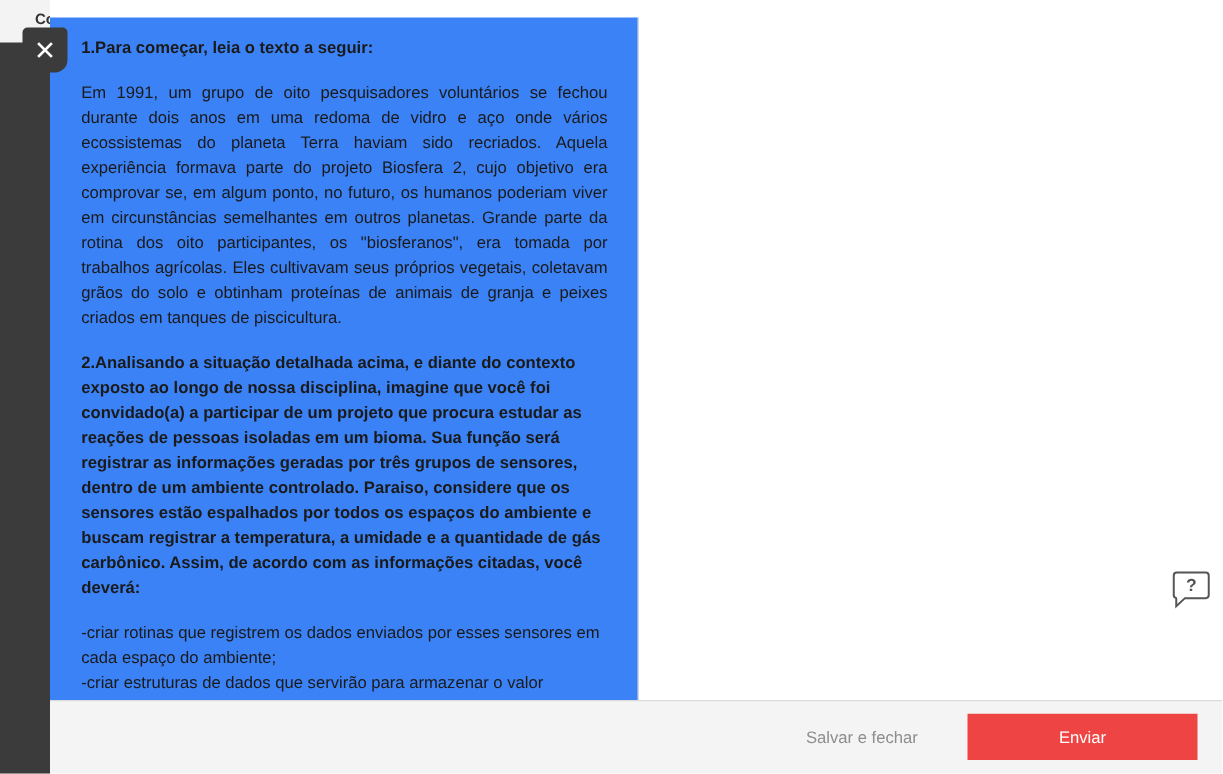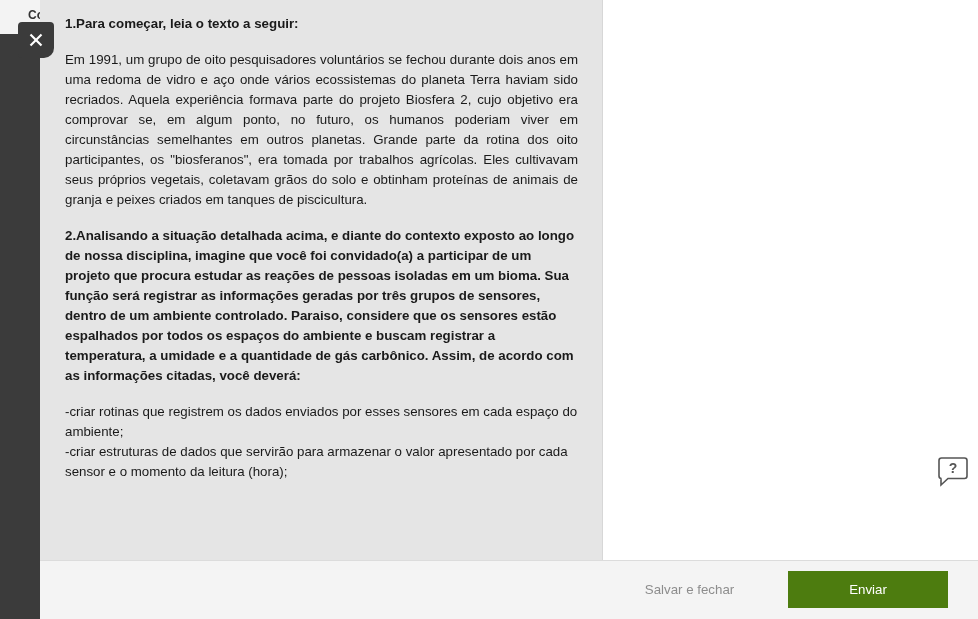--- a/index.html
+++ b/index.html
@@ -64,25 +64,26 @@
   
   .content-area {
     position: absolute;
     left: 0; top: 0;
     width: 938px;
     height: 560px;
     display: flex;
   }
   .doc-pane {
     position: relative;
-    width: 563px;
+    width: 471px;
     height: 560px;
-    background: #e5e5e5;
+    background: #3b82f6;
     border-right: 1px solid #d7d7d7;
     overflow: hidden;
+    margin-top: 14px;
   }
   .doc-inner {
     padding: 14px 24px 0 25px;
   }
   .side-pane {
     position: relative;
     flex: 1;
     background: #ffffff;
   }
 
@@ -126,23 +127,23 @@
     cursor: pointer;
     text-align: center;
   }
   .btn-secondary {
     right: 208px;
     width: 161px;
     background: #f4f4f4;
     color: #8d8d8d;
   }
   .btn-primary {
-    right: 30px;
-    width: 160px;
-    background: #4d7c0f;
+    right: 20px;
+    width: 184px;
+    background: #ef4444;
     color: #ffffff;
   }
 
   
   .help-bubble {
     position: absolute;
     right: 8px;
     bottom: 70px;
     width: 34px; height: 34px;
     color: #555;

